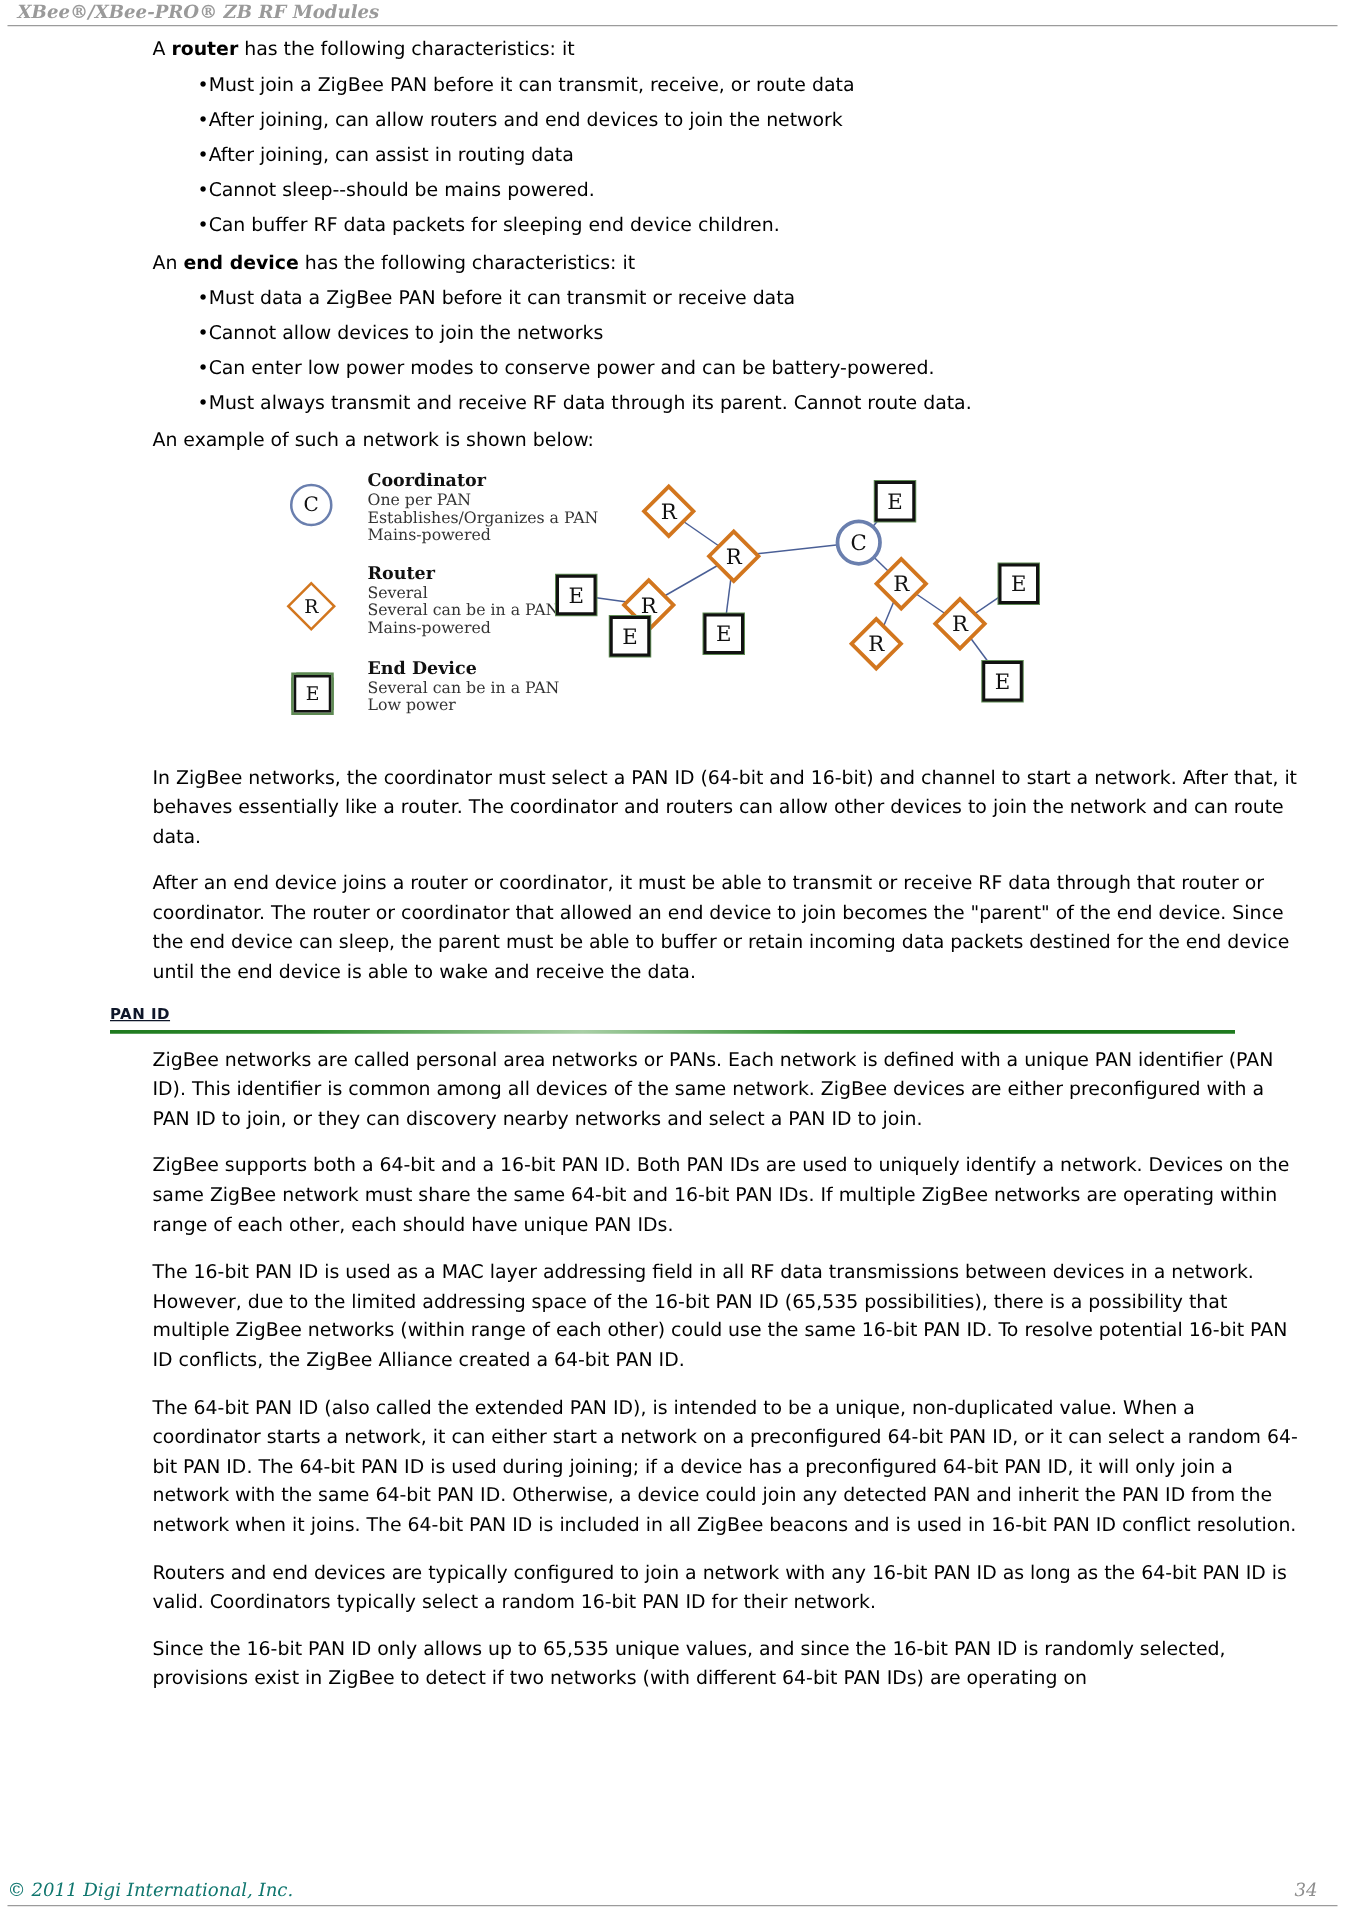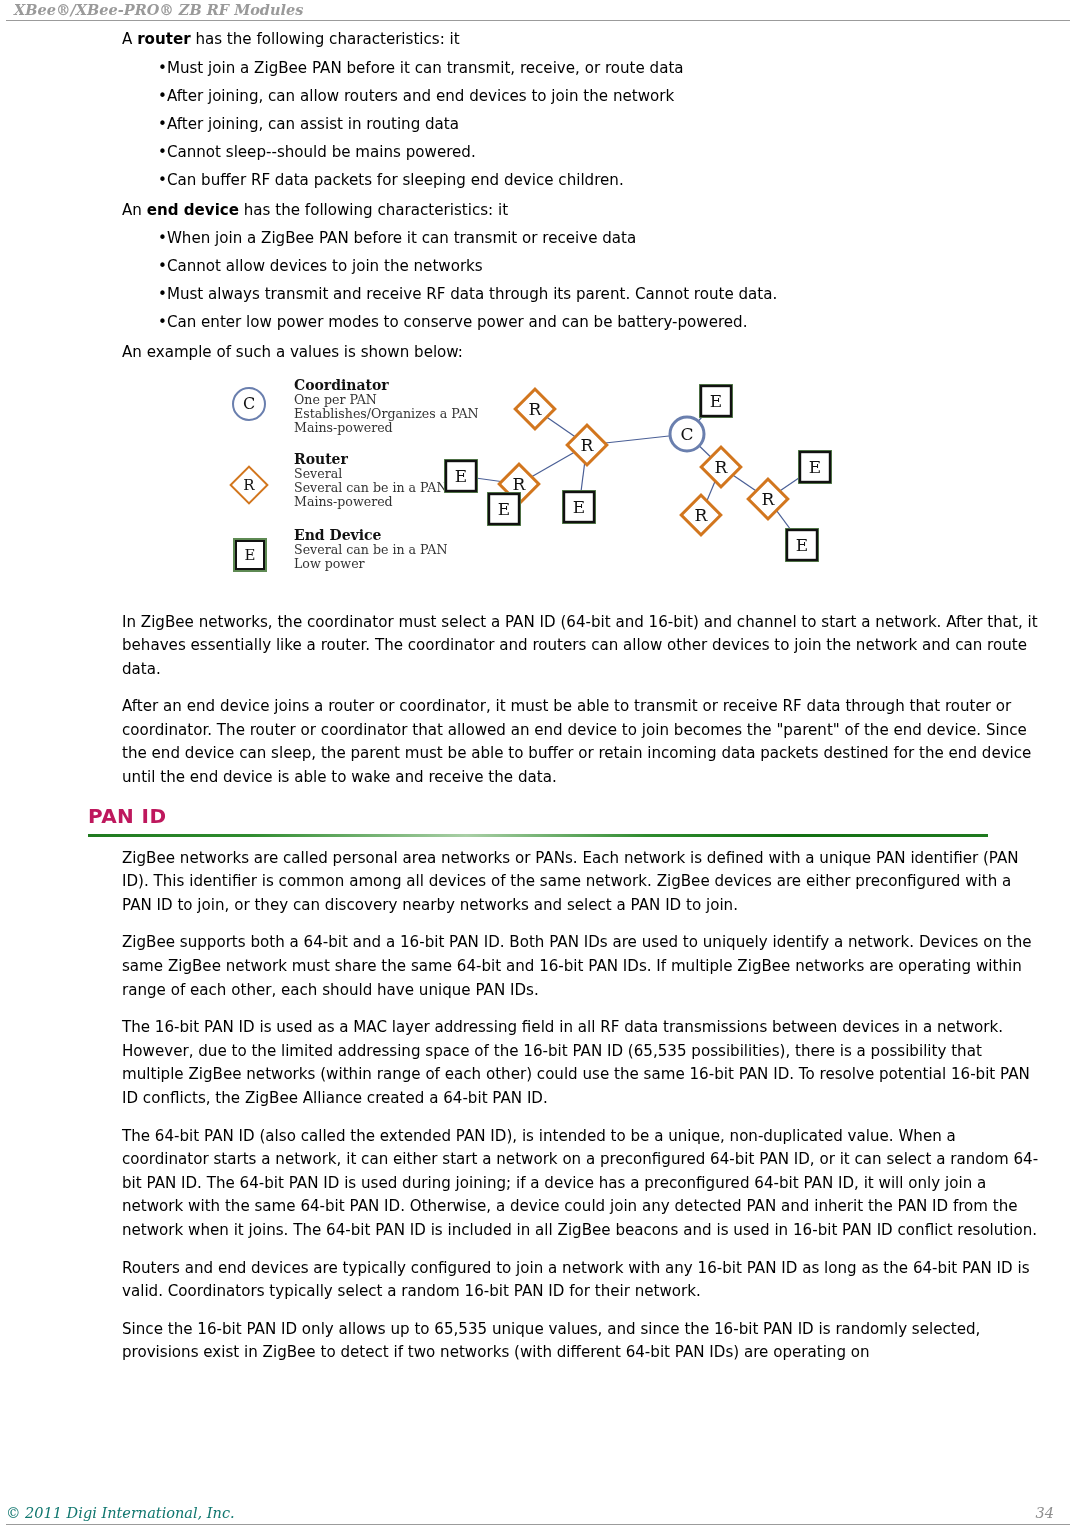--- a/index.html
+++ b/index.html
@@ -175,25 +175,26 @@
     left: 200px;
     top: 0px;
   }
 
   
   .h2-wrap {
     padding: 0 6px 0 88px;
     margin-top: 6px;
   }
   .h2-title {
-    font-size: 20px;
+    font-size: 12px;
     font-weight: bold;
-    color: #be185d;
+    color: #0f172a;
     letter-spacing: 0.4px;
     margin: 0 0 6px 0;
+    text-decoration: underline;
   }
   .h2-rule {
     height: 3px;
     width: 900px;
     background: linear-gradient(90deg, #1f7a1f 0%, #2f8c2f 18%, #a9cfa6 42%, #2f8c2f 62%, #127012 78%, #1f7a1f 100%);
   }
 
   
   #page-footer {
     position: absolute;
@@ -250,27 +251,27 @@
     <li><span class="dot">•After joining, can assist in routing data</span></li>
     <li><span class="dot">•Cannot sleep--should be mains powered.</span></li>
     <li><span class="dot">•Can buffer RF data packets for sleeping end device children.</span></li>
   </ul>
 
   <div class="para lead">
     <span>An </span><b>end device</b><span> has the following characteristics: it</span>
   </div>
 
   <ul class="bullets">
-    <li><span class="dot">•When join a ZigBee PAN before it can transmit or receive data</span></li>
+    <li><span class="dot">•Must data a ZigBee PAN before it can transmit or receive data</span></li>
     <li><span class="dot">•Cannot allow devices to join the networks</span></li>
+    <li><span class="dot">•Can enter low power modes to conserve power and can be battery-powered.</span></li>
     <li><span class="dot">•Must always transmit and receive RF data through its parent. Cannot route data.</span></li>
-    <li><span class="dot">•Can enter low power modes to conserve power and can be battery-powered.</span></li>
   </ul>
 
-  <div class="para">An example of such a values is shown below:</div>
+  <div class="para">An example of such a network is shown below:</div>
 
   <div id="figure-wrap">
     <div id="figure">
 
       <div class="legend-item" style="left:0px; top:10px;">
         <div class="node-c">
           <span>C</span>
         </div>
       </div>
       <div class="legend-item" style="left:62px; top:0px;">

